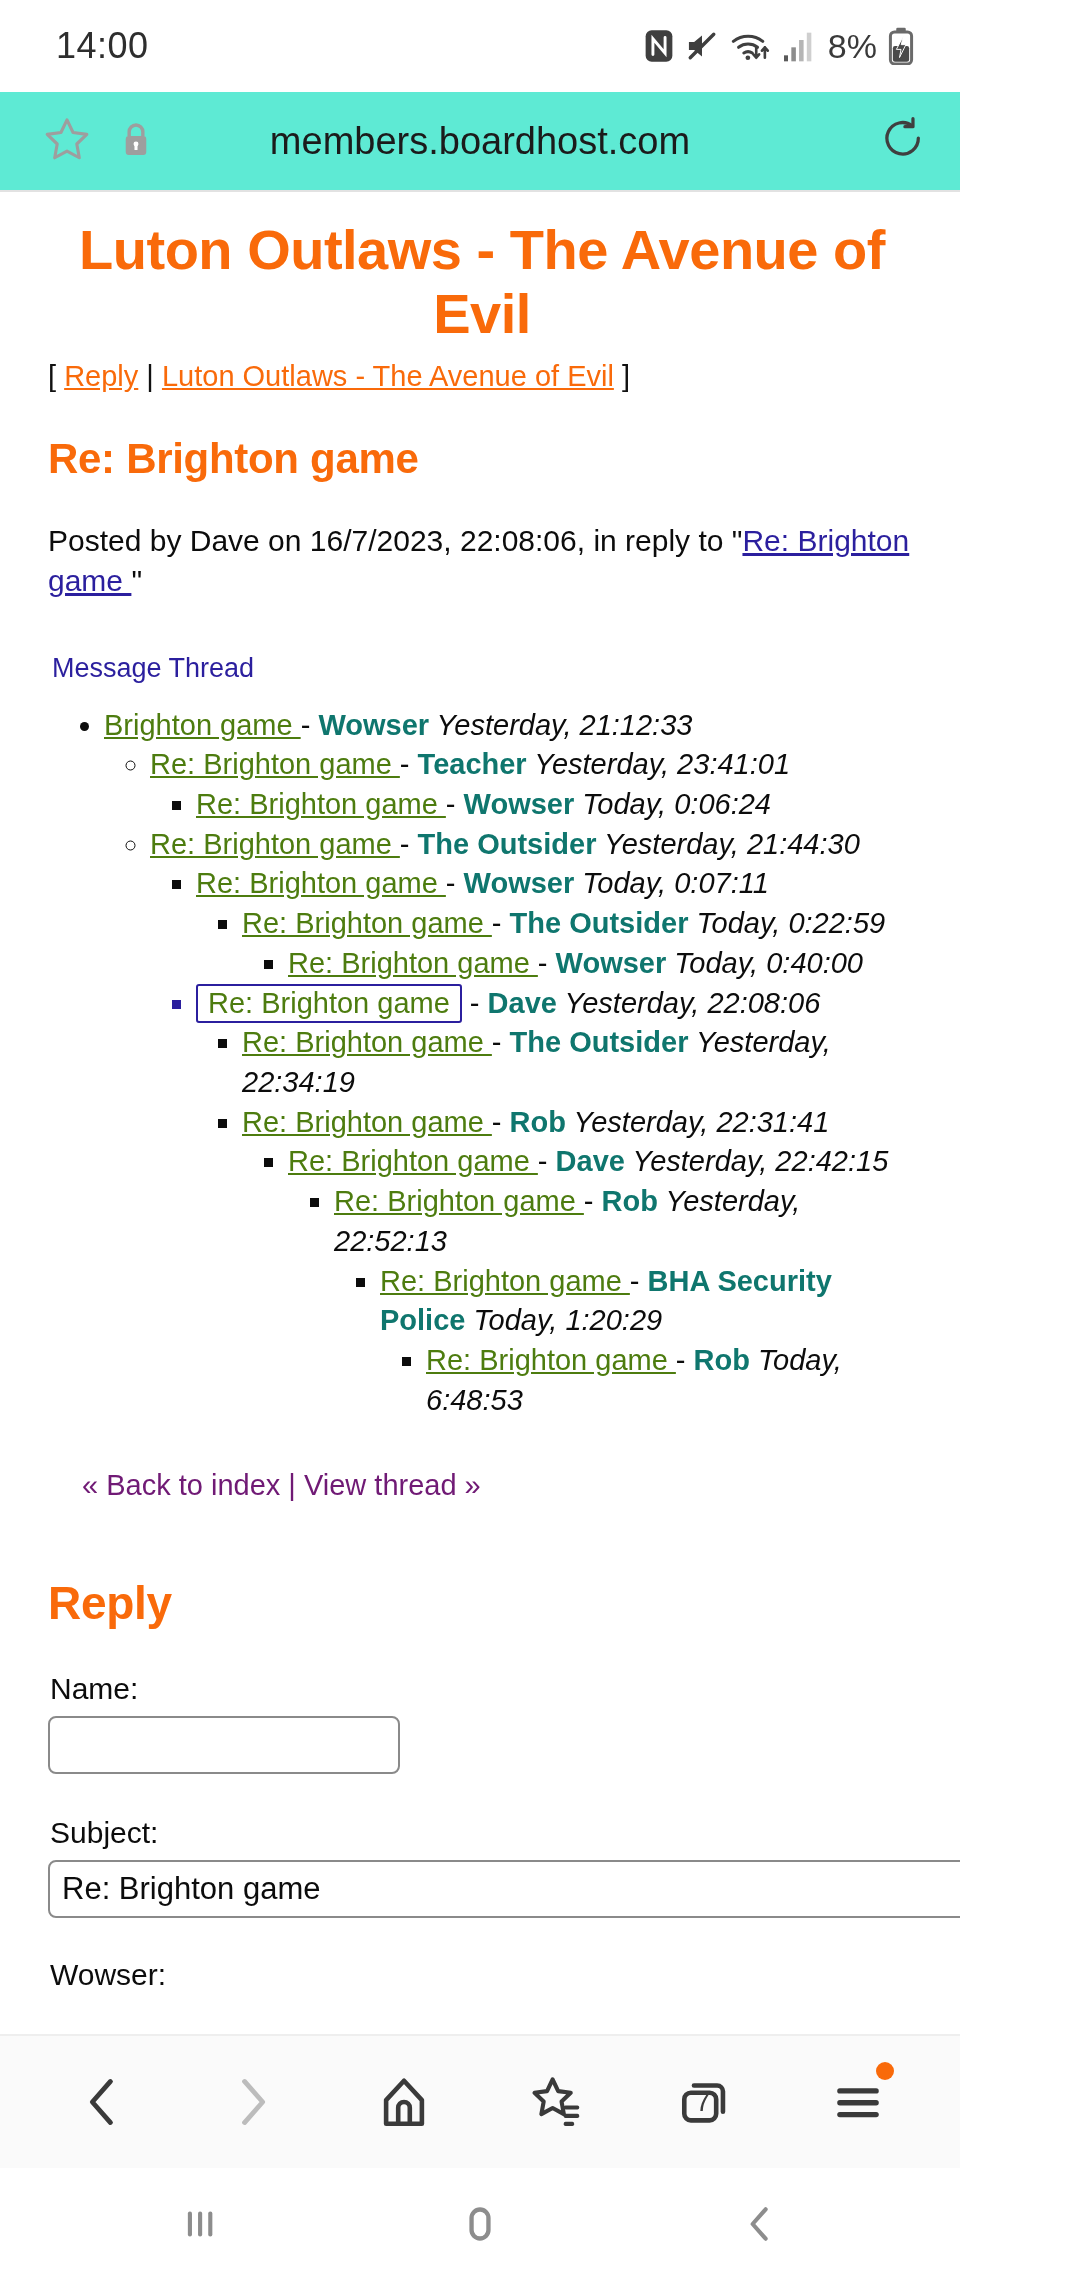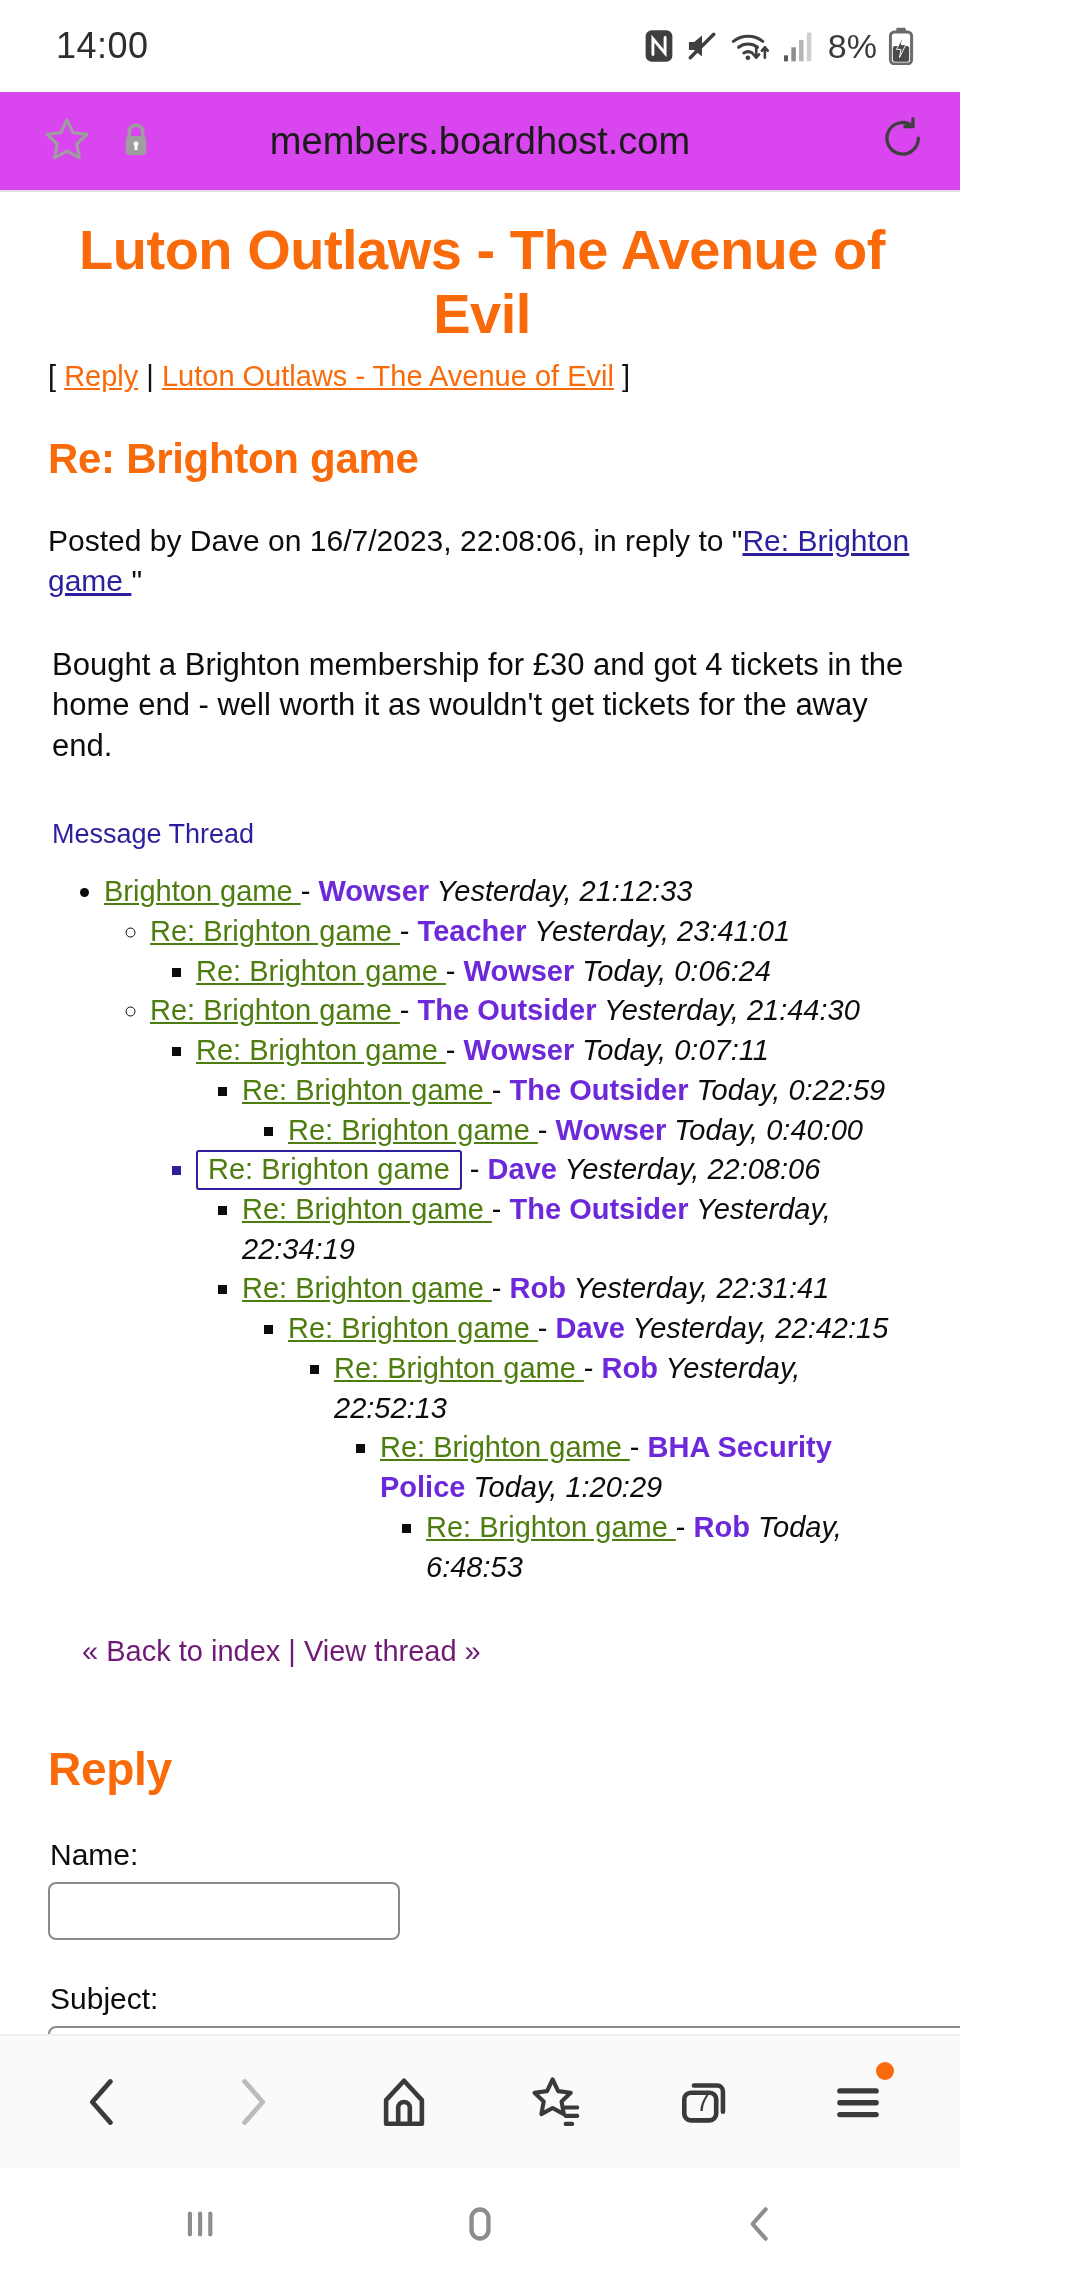--- a/index.html
+++ b/index.html
@@ -49,21 +49,21 @@
     letter-spacing: 0px;
   }
 
   
   .url-bar {
     height: 100px;
     flex: 0 0 100px;
     display: flex;
     align-items: center;
     padding: 0 34px 0 42px;
-    background: #d946ef;
+    background: #5eead4;
     border-bottom: 2px solid #e2e2e2;
     position: relative;
   }
   .url-left { display: flex; align-items: center; gap: 28px; }
   .url-title {
     position: absolute;
     left: 0; right: 0;
     text-align: center;
     font-size: 38px;
     color: #1b1b1b;
@@ -148,21 +148,21 @@
     font-size: 29px;
     line-height: 1.37;
     color: #0c0c0c;
     margin: 0;
   }
   ul.thread li::marker { font-size: 29px; }
   .t-link {
     color: #4d7c0f;
     text-decoration: underline;
   }
-  .t-author { font-weight: bold; color: #6d28d9; }
+  .t-author { font-weight: bold; color: #0f766e; }
   .t-time { font-style: italic; color: #0c0c0c; }
   li.current > .t-link {
     text-decoration: none;
     border: 2px solid #2b1f9e;
     border-radius: 3px;
     padding: 2px 10px 3px 10px;
     display: inline-block;
     line-height: 1.05;
   }
   li.current::marker { color: #2b1f9e; }
@@ -344,21 +344,20 @@
     <div class="page-inner">
 
       <h1 class="board-title">Luton Outlaws - The Avenue of Evil</h1>
 
       <div class="board-nav"><span class="sep">[ </span><a href="#">Reply</a><span class="sep"> | </span><a href="#">Luton Outlaws - The Avenue of Evil</a><span class="sep"> ]</span></div>
 
       <h2 class="subject-head">Re: Brighton game</h2>
 
       <div class="posted-line"><span>Posted by Dave on 16/7/2023, 22:08:06, in reply to "</span><a href="#">Re: Brighton game </a><span>"</span></div>
 
-      <div class="post-body">Bought a Brighton membership for £30 and got 4 tickets in the home end - well worth it as wouldn't get tickets for the away end.</div>
 
       <div class="thread-label">Message Thread</div>
 
       <div id="thread-root">
           <ul class="thread">
             <li><a href="#" class="t-link">Brighton game </a><span> - </span><span class="t-author">Wowser</span><span class="t-time"> Yesterday, 21:12:33</span><ul>
                 <li><a href="#" class="t-link">Re: Brighton game </a><span> - </span><span class="t-author">Teacher</span><span class="t-time"> Yesterday, 23:41:01</span><ul>
                     <li><a href="#" class="t-link">Re: Brighton game </a><span> - </span><span class="t-author">Wowser</span><span class="t-time"> Today, 0:06:24</span></li>
                   </ul></li>
                 <li><a href="#" class="t-link">Re: Brighton game </a><span> - </span><span class="t-author">The Outsider</span><span class="t-time"> Yesterday, 21:44:30</span><ul>

